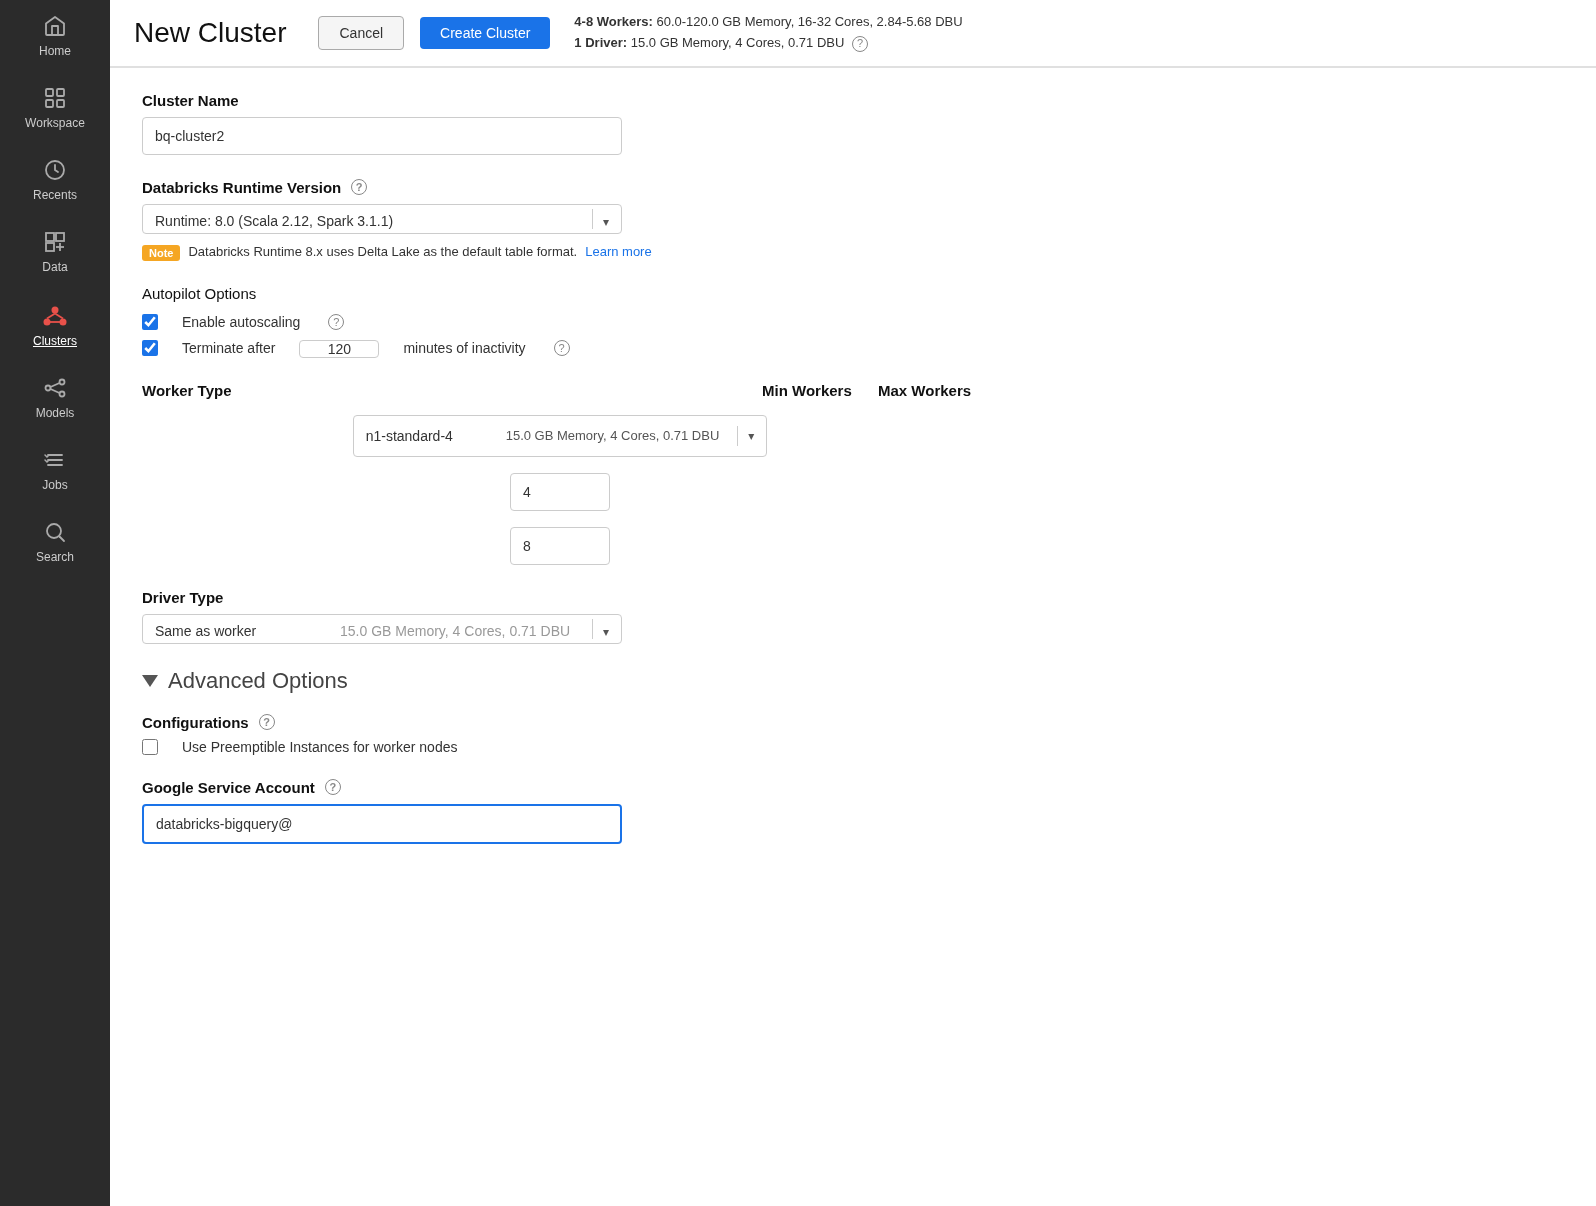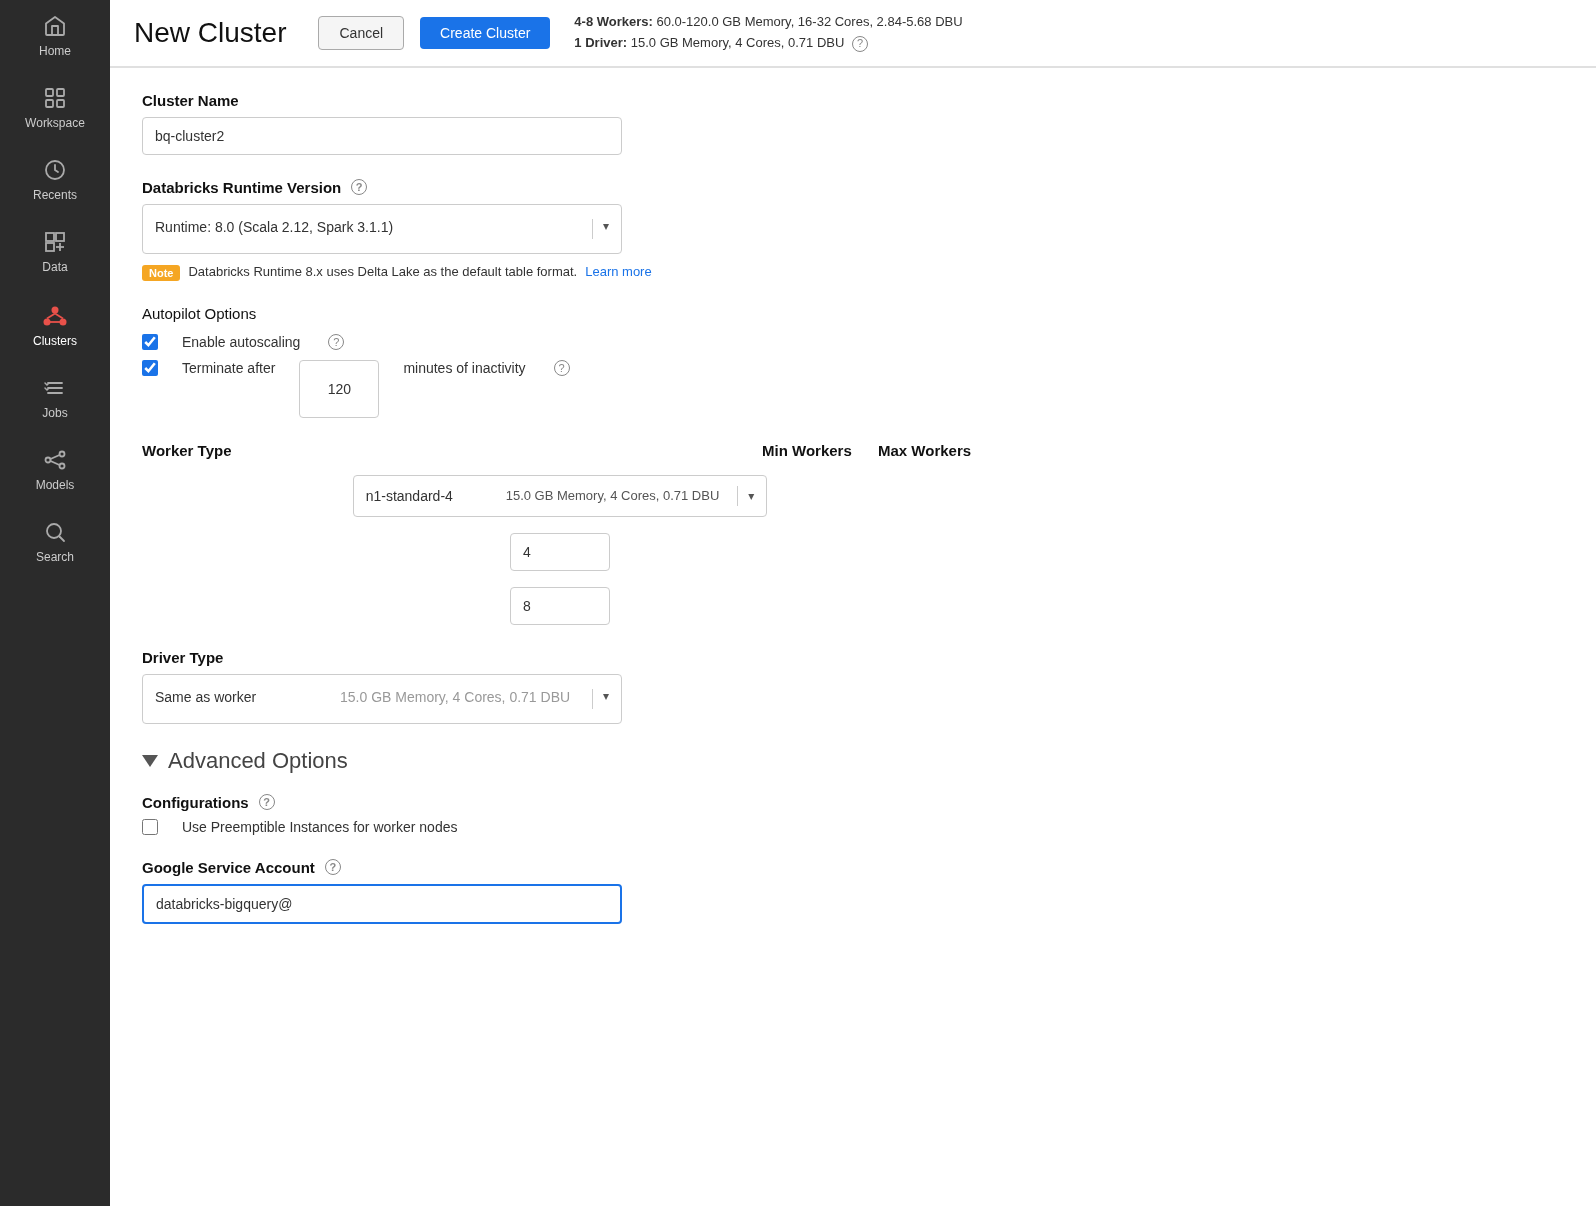--- a/index.html
+++ b/index.html
@@ -131,22 +131,22 @@
       color: #333;
       outline: none;
     }
 
     
     .select-wrapper {
       width: 480px;
       border: 1px solid #ccc;
       border-radius: 4px;
       display: flex;
-      align-items: flex-start;
-      padding: 14px 12px;
+      align-items: flex-end;
+      padding: 4px 12px;
       cursor: pointer;
       background: #fff;
       position: relative;
     }
     .select-wrapper .select-value {
       flex: 1;
       font-size: 14px;
       color: #333;
     }
     .select-divider {
@@ -204,21 +204,21 @@
       accent-color: #1a73e8;
       cursor: pointer;
     }
     .checkbox-plain {
       width: 16px;
       height: 16px;
       cursor: pointer;
     }
     .terminate-input {
       width: 80px;
-      padding: 20px 10px;
+      padding: 0 10px;
       border: 1px solid #ccc;
       border-radius: 4px;
       font-size: 14px;
       text-align: center;
       color: #333;
     }
     .worker-select-wrapper {
       flex: 1;
       max-width: 620px;
       border: 1px solid #ccc;
@@ -345,47 +345,47 @@
     <span class="sidebar-icon" style="color:#e8514a;">
       <svg width="26" height="26" viewBox="0 0 26 26" fill="none">
         <circle cx="13" cy="8" r="3.5" fill="#e8514a"></circle>
         <circle cx="5" cy="20" r="3.5" fill="#e8514a"></circle>
         <circle cx="21" cy="20" r="3.5" fill="#e8514a"></circle>
         <line x1="13" y1="11.5" x2="5" y2="16.5" stroke="#e8514a" stroke-width="1.8"></line>
         <line x1="13" y1="11.5" x2="21" y2="16.5" stroke="#e8514a" stroke-width="1.8"></line>
         <line x1="5" y1="20" x2="21" y2="20" stroke="#e8514a" stroke-width="1.8"></line>
       </svg>
     </span>
-    <span class="sidebar-label" style="color:#fff;">Clusters</span>
+    <span class="sidebar-label" style="color:#fff;text-decoration:underline;">Clusters</span>
+  </div>
+
+  <div class="sidebar-item">
+    <span class="sidebar-icon">
+      <svg width="24" height="24" viewBox="0 0 24 24" fill="none" stroke="#aaa" stroke-width="1.8" stroke-linecap="round">
+        <circle cx="5" cy="12" r="2.5"></circle>
+        <circle cx="19" cy="6" r="2.5"></circle>
+        <circle cx="19" cy="18" r="2.5"></circle>
+        <line x1="7.5" y1="11" x2="16.5" y2="7"></line>
+        <line x1="7.5" y1="13" x2="16.5" y2="17"></line>
+      </svg>
+    </span>
+    <span class="sidebar-label">Models</span>
   </div>
 
   <div class="sidebar-item">
     <span class="sidebar-icon">
       <svg width="24" height="24" viewBox="0 0 24 24" fill="none" stroke="#aaa" stroke-width="1.8" stroke-linecap="round">
         <line x1="5" y1="7" x2="19" y2="7"></line>
         <line x1="5" y1="12" x2="19" y2="12"></line>
         <line x1="5" y1="17" x2="19" y2="17"></line>
         <polyline points="2 7 4 9 6 7" fill="none" stroke="#aaa" stroke-width="1.5"></polyline>
         <polyline points="2 12 4 14 6 12" fill="none" stroke="#aaa" stroke-width="1.5"></polyline>
       </svg>
     </span>
     <span class="sidebar-label">Jobs</span>
-  </div>
-
-  <div class="sidebar-item">
-    <span class="sidebar-icon">
-      <svg width="24" height="24" viewBox="0 0 24 24" fill="none" stroke="#aaa" stroke-width="1.8" stroke-linecap="round">
-        <circle cx="5" cy="12" r="2.5"></circle>
-        <circle cx="19" cy="6" r="2.5"></circle>
-        <circle cx="19" cy="18" r="2.5"></circle>
-        <line x1="7.5" y1="11" x2="16.5" y2="7"></line>
-        <line x1="7.5" y1="13" x2="16.5" y2="17"></line>
-      </svg>
-    </span>
-    <span class="sidebar-label">Models</span>
   </div>
 
   <div class="sidebar-item">
     <span class="sidebar-icon">
       <svg width="24" height="24" viewBox="0 0 24 24" fill="none" stroke="#aaa" stroke-width="1.8" stroke-linecap="round">
         <circle cx="11" cy="11" r="7"></circle>
         <line x1="16.5" y1="16.5" x2="21" y2="21"></line>
       </svg>
     </span>
     <span class="sidebar-label">Search</span>

